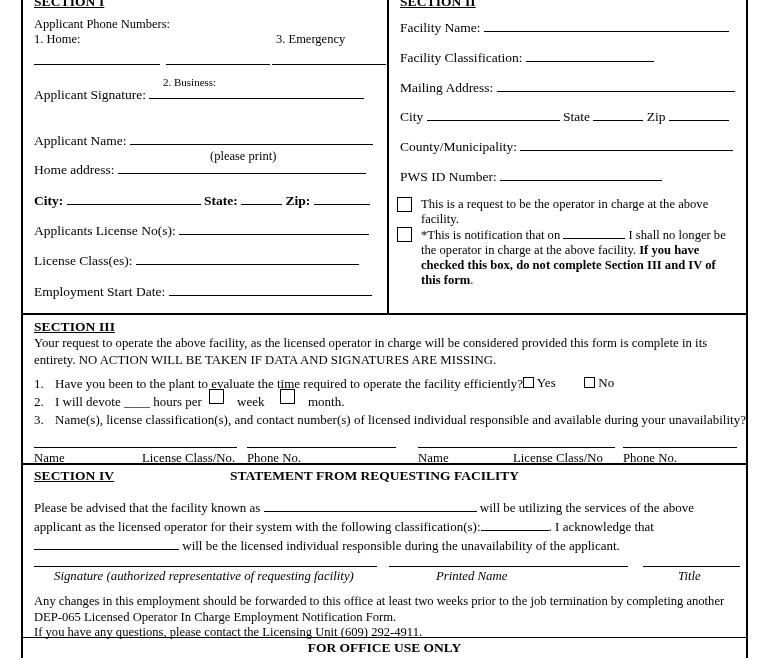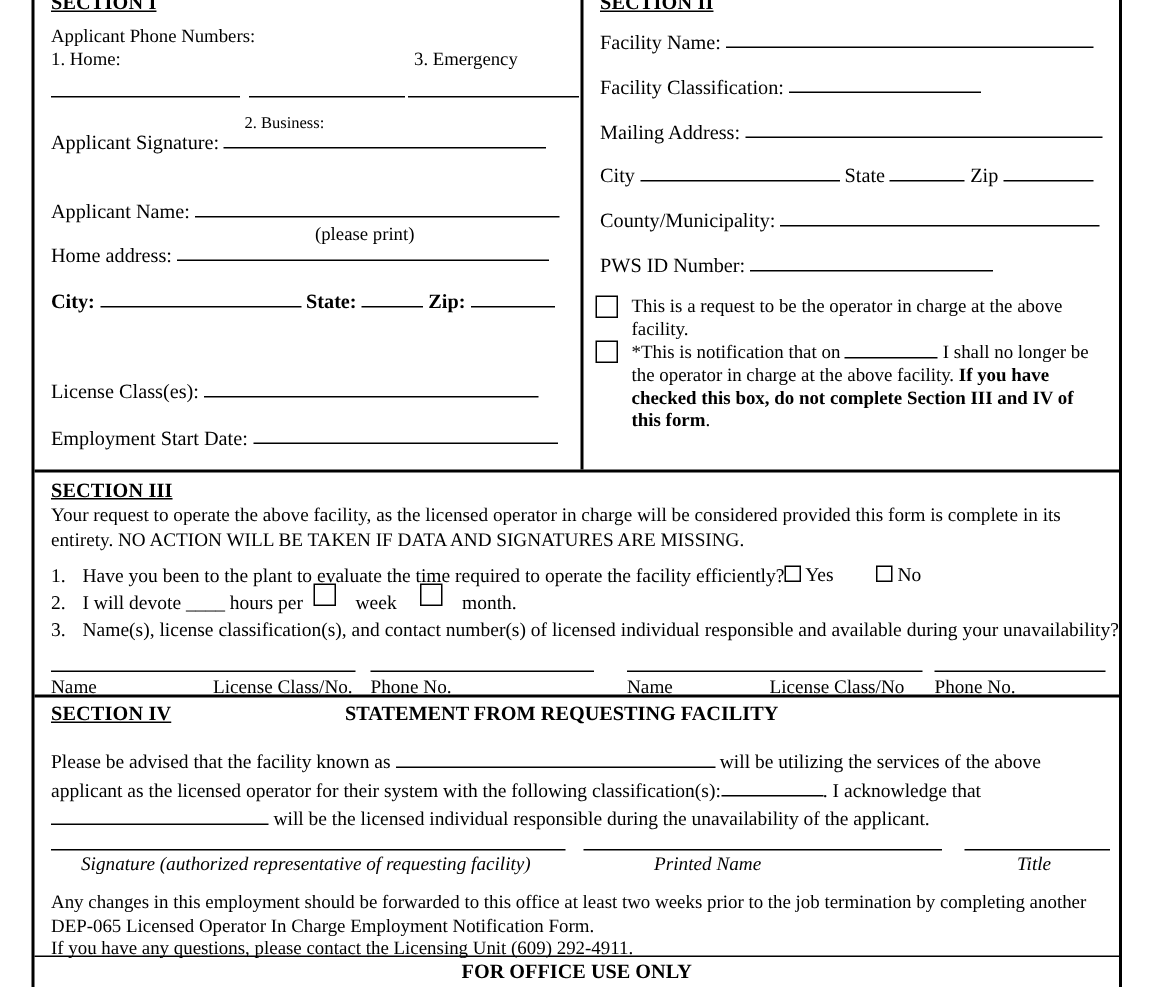--- a/index.html
+++ b/index.html
@@ -236,20 +236,24 @@
 
           <div class="r-city">
             <span>City:</span>
             <span class="blank" style="width:134px"></span>
             <span>State:</span>
             <span class="blank" style="width:41px"></span>
             <span>Zip:</span>
             <span class="blank" style="width:56px"></span>
           </div>
 
+          <div class="r-lic">
+            <span>Applicants License No(s):</span>
+            <span class="blank" style="width:190px"></span>
+          </div>
 
           <div class="r-cls">
             <span>License Class(es):</span>
             <span class="blank" style="width:223px"></span>
           </div>
 
           <div class="r-emp">
             <span>Employment Start Date:</span>
             <span class="blank" style="width:203px"></span>
           </div>

